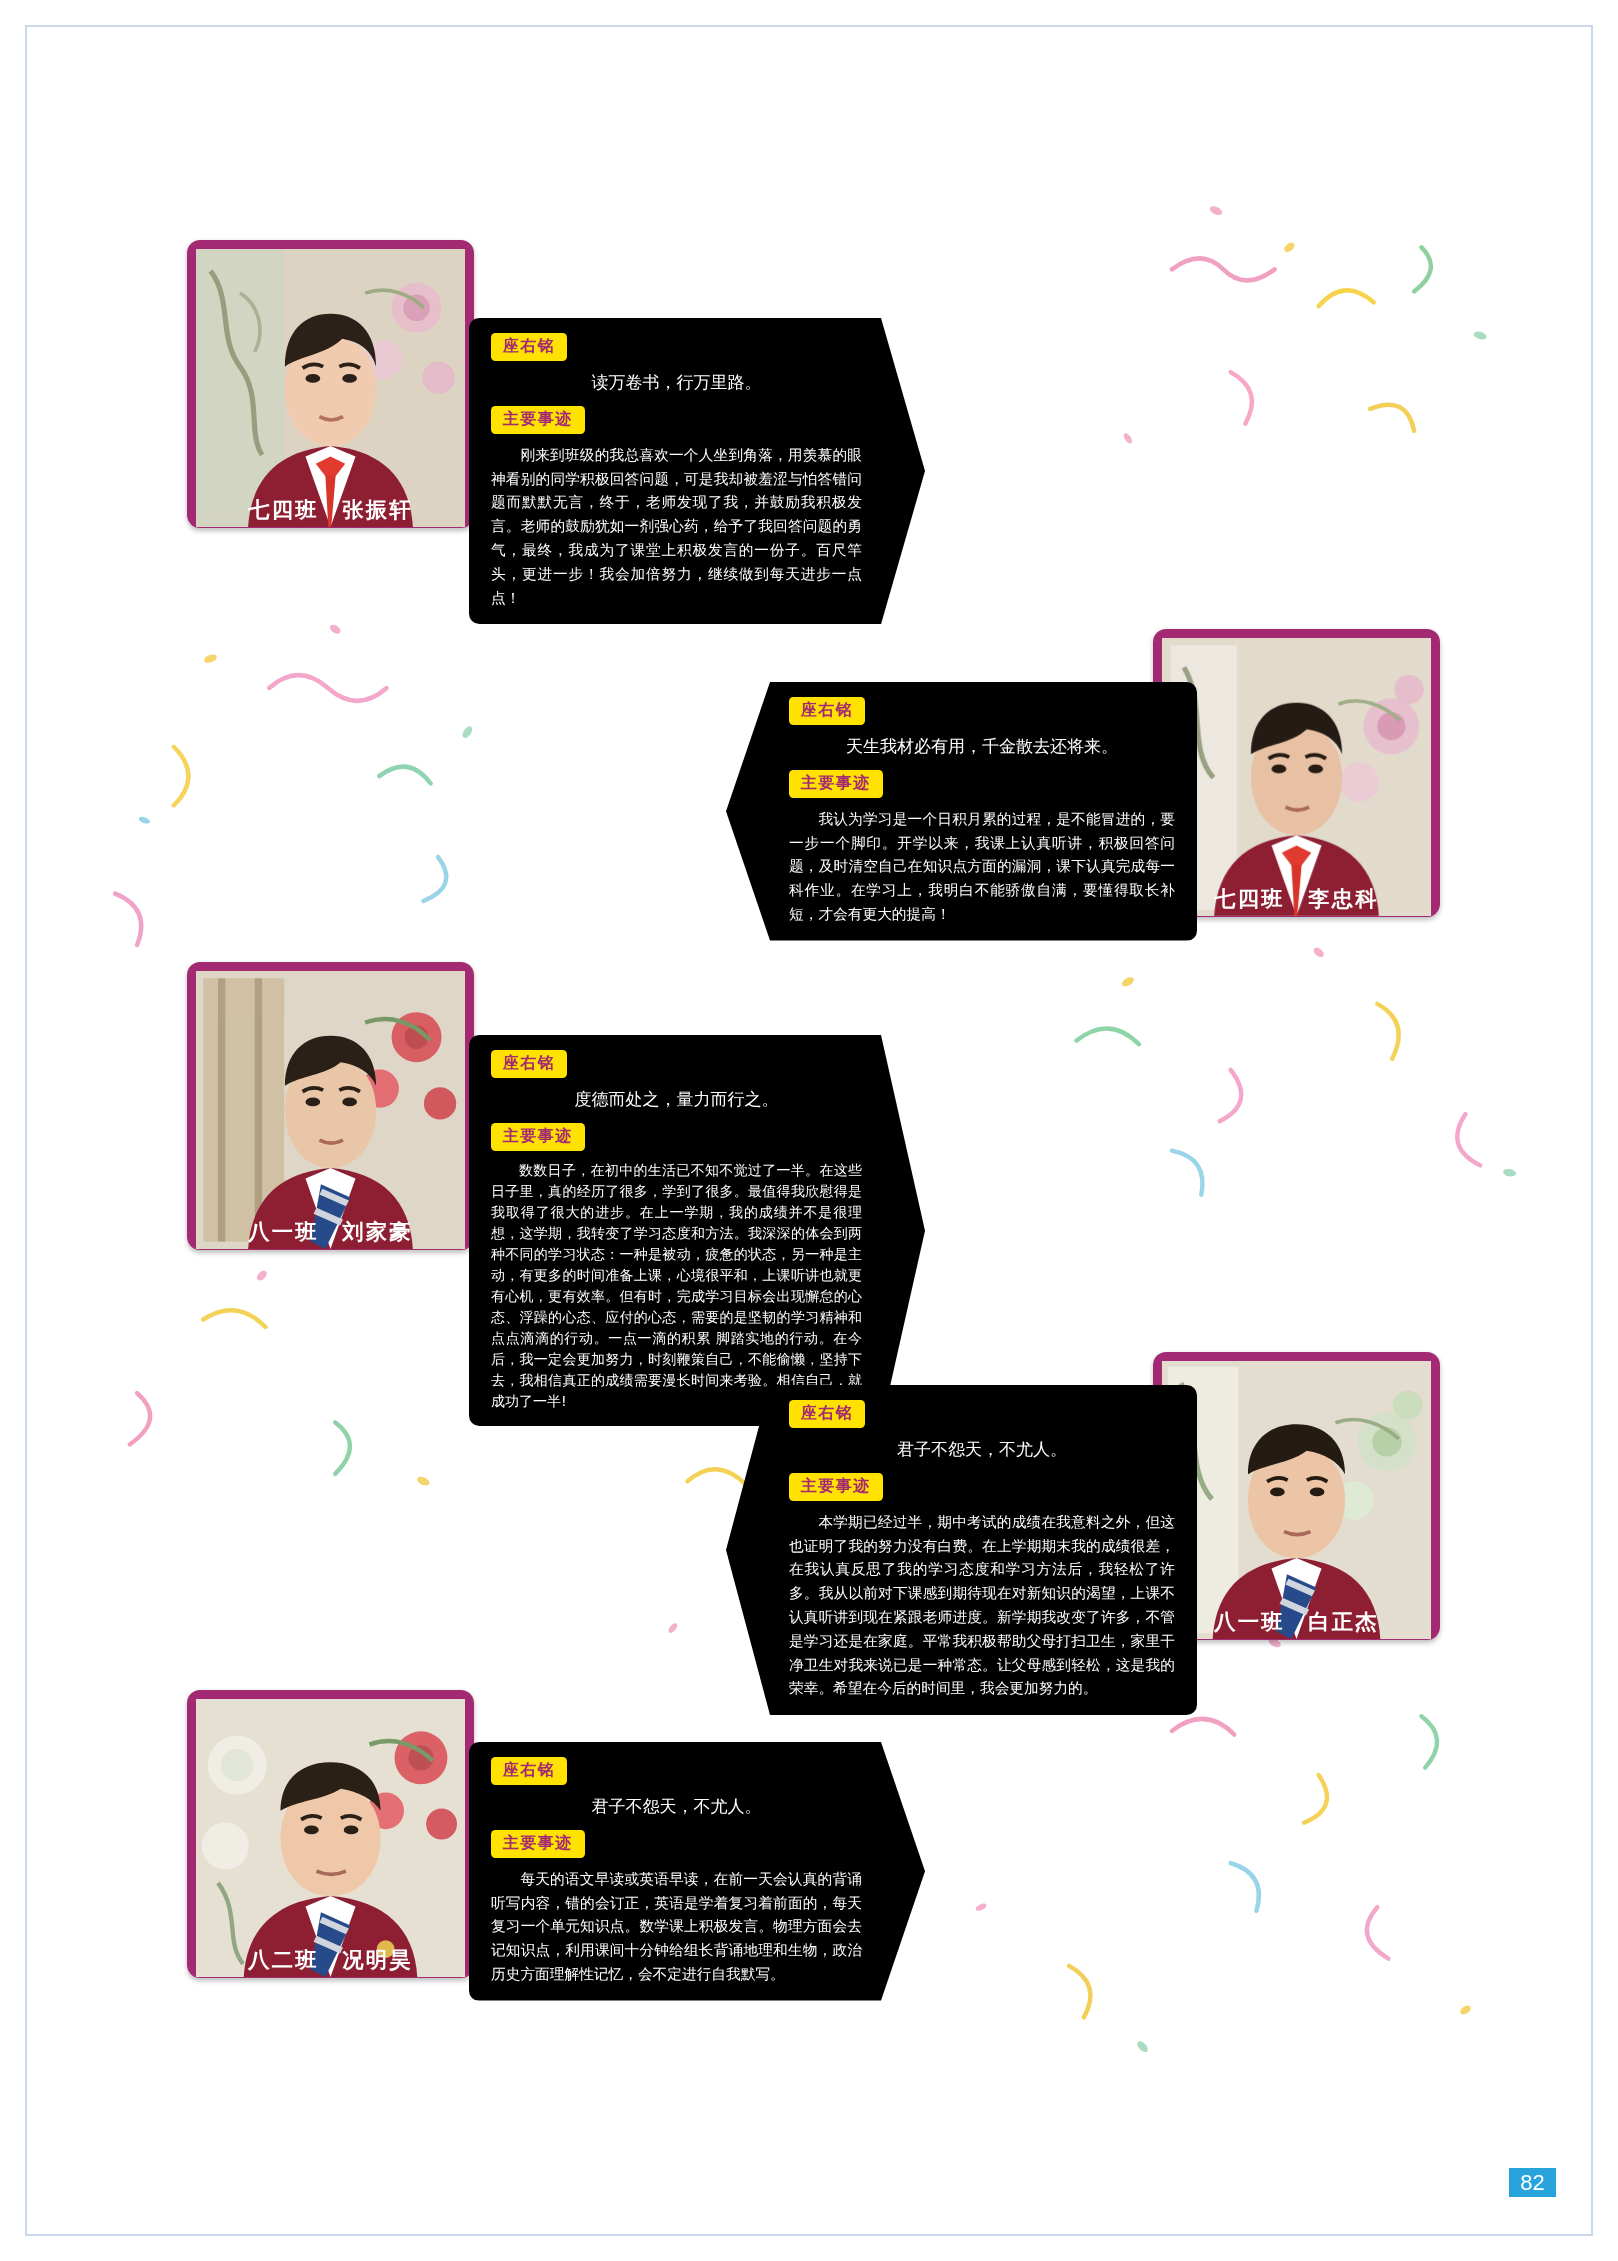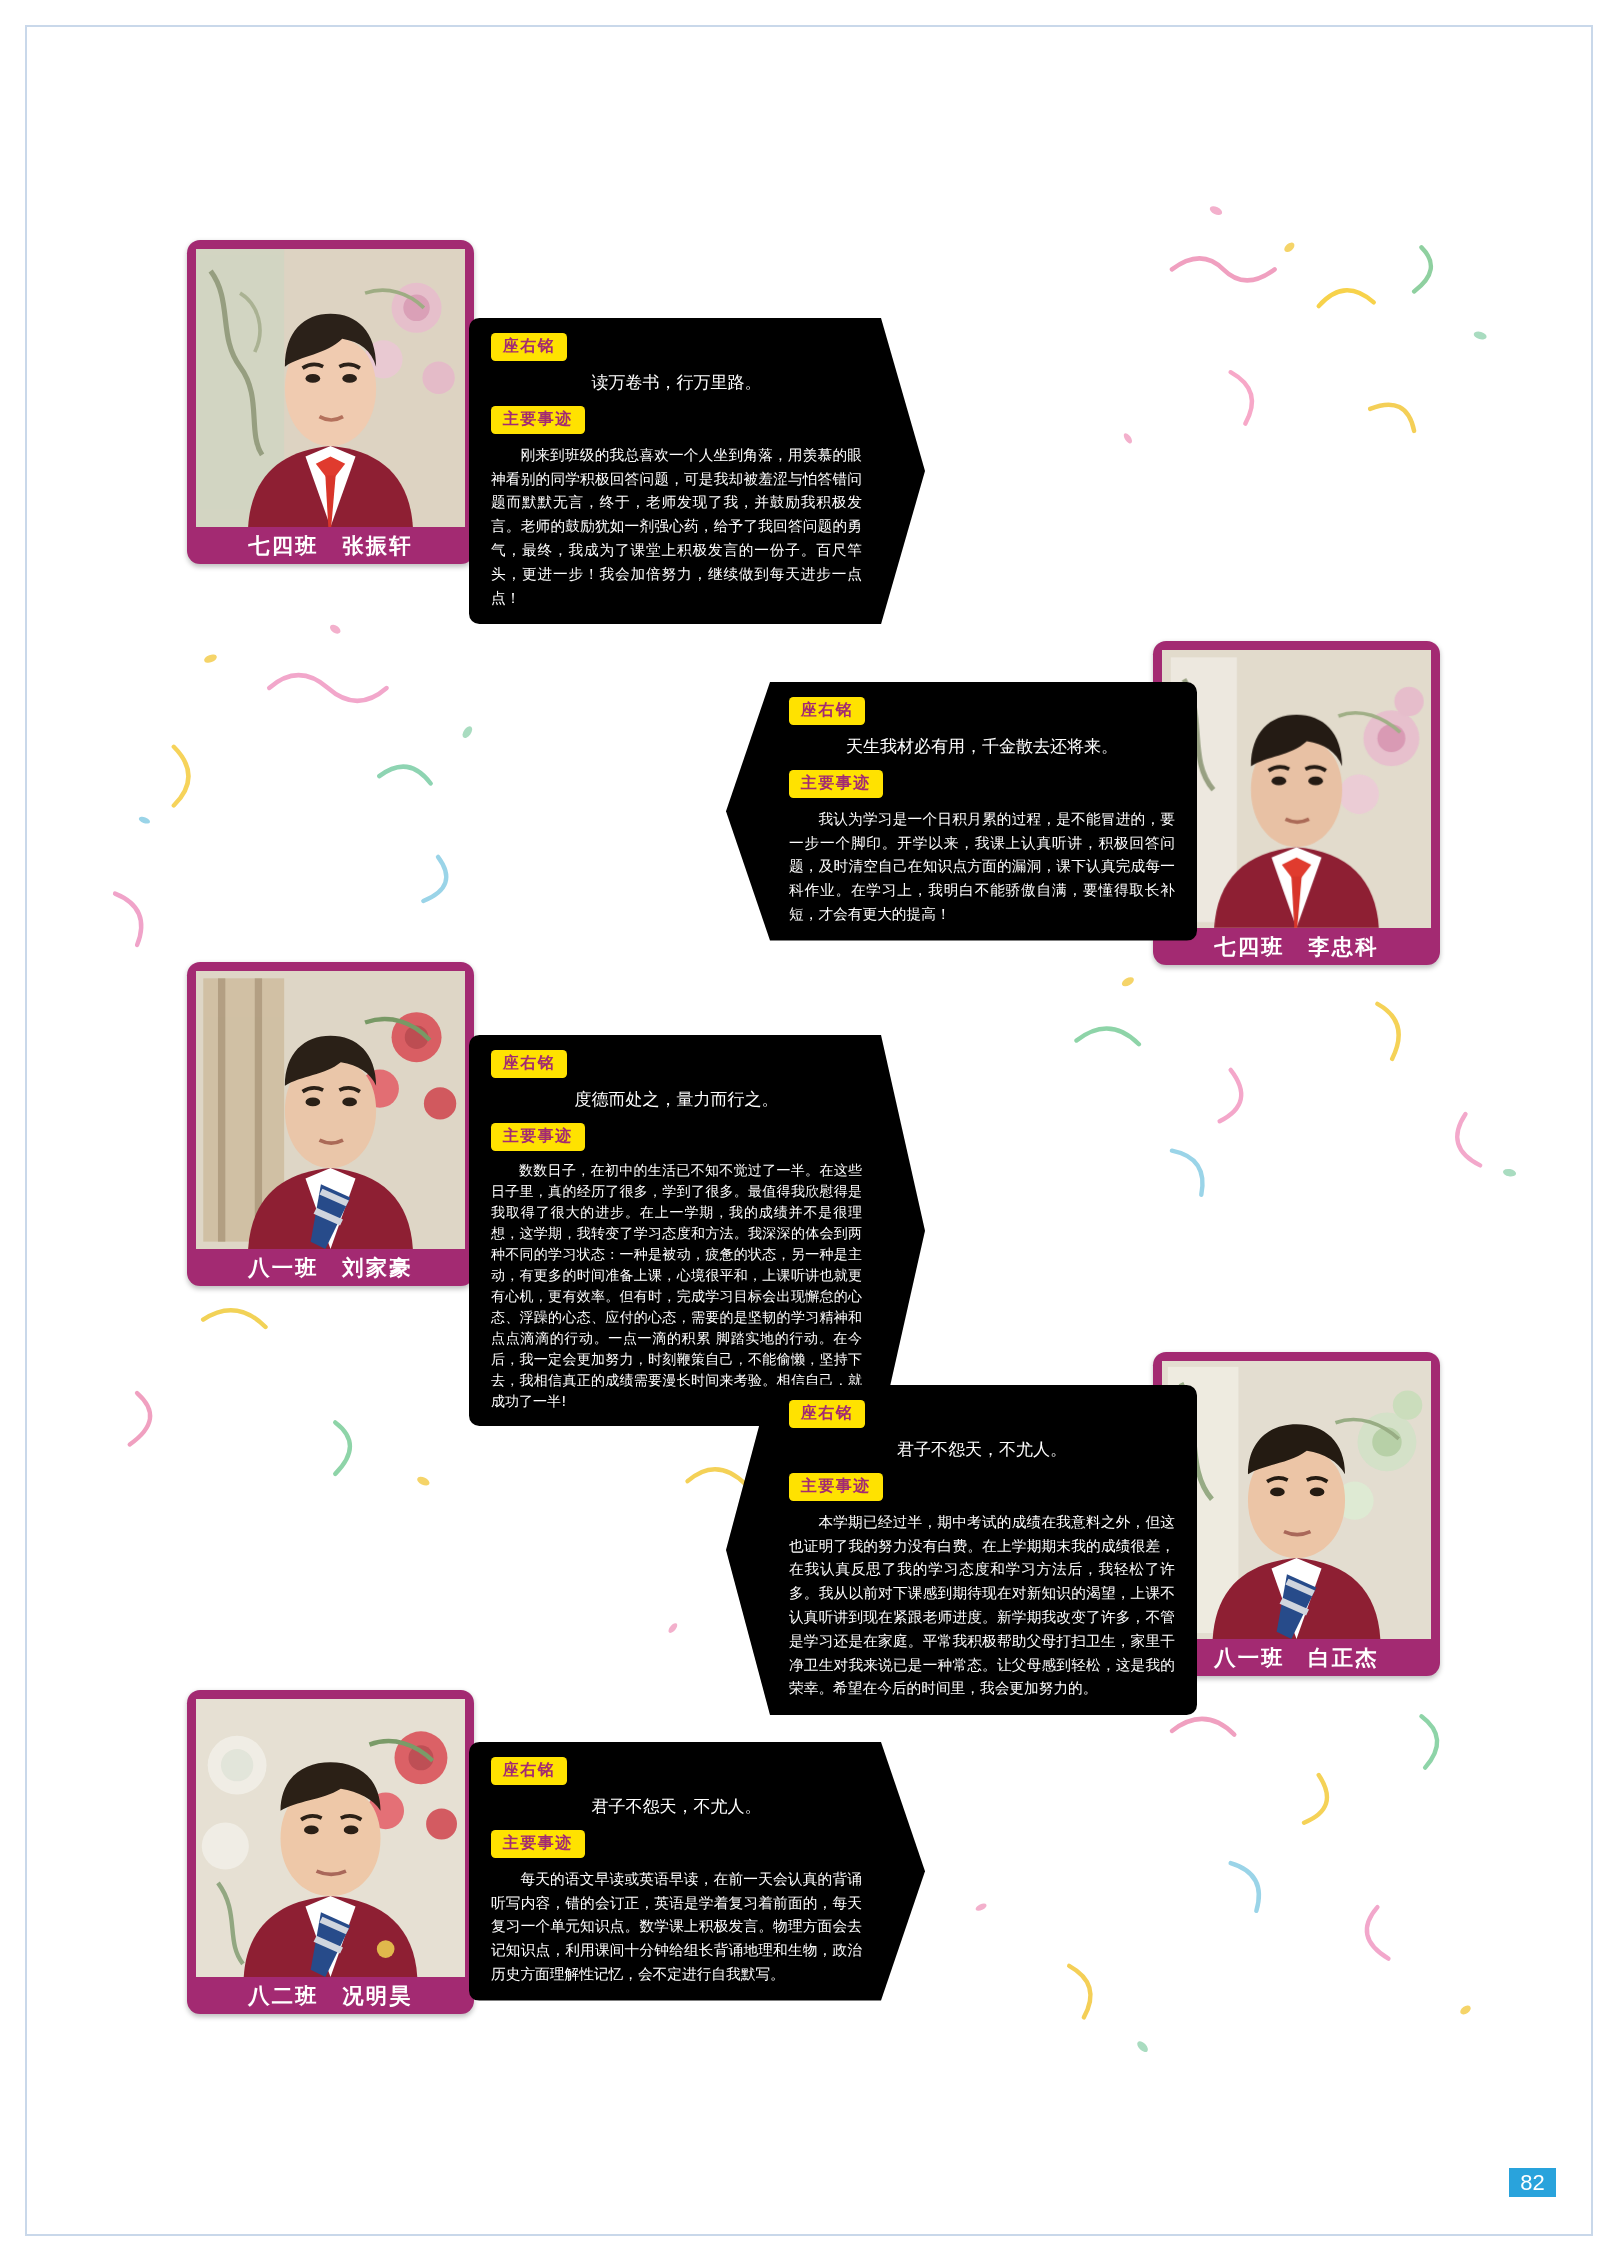--- a/index.html
+++ b/index.html
@@ -66,21 +66,21 @@
   .sq.a{left:29px;top:0px;width:19px;height:19px;}
   .sq.b{left:7.4px;top:22px;width:19px;height:19px;}
   .sq.c{left:32px;top:25px;width:16px;height:16px;opacity:.75;}
   .sq.d{left:54px;top:22px;width:19px;height:19px;}
 
   
   .card{position:absolute;}
 
   .photo-wrap{
     position:absolute;
-    width:287px;height:324px;
+    width:287px;height:288px;
     background:#a32a72;
     border-radius:13.2px;
     box-sizing:border-box;
     padding:8.8px 8.8px 0 8.8px;
     box-shadow:0 2.2px 5.2px rgba(0,0,0,.25);
     overflow:hidden;
   }
   .photo{
     position:absolute;
     left:8.8px;top:8.8px;
@@ -255,21 +255,21 @@
 
     <div class="panel right" style="left:442px;top:291px;width:456px;">
       <span class="tag">座右铭</span>
       <div class="motto">读万卷书，行万里路。</div>
       <span class="tag">主要事迹</span>
       <div class="deeds">刚来到班级的我总喜欢一个人坐到角落，用羡慕的眼神看别的同学积极回答问题，可是我却被羞涩与怕答错问题而默默无言，终于，老师发现了我，并鼓励我积极发言。老师的鼓励犹如一剂强心药，给予了我回答问题的勇气，最终，我成为了课堂上积极发言的一份子。百尺竿头，更进一步！我会加倍努力，继续做到每天进步一点点！</div>
     </div>
   </div>
 
   <div class="card">
-    <div class="photo-wrap" style="left:1126px;top:602px;margin-top:12px;">
+    <div class="photo-wrap" style="left:1126px;top:602px;">
       <div class="photo">
         <svg viewBox="0 0 366 378" preserveAspectRatio="xMidYMid slice">
           <rect width="366" height="378" fill="#e2dbcc"></rect>
           <g opacity=".75">
             <path d="M12 10h90v360H12z" fill="#ffffff" opacity=".5"></path>
             <path d="M30 40c30 50 5 110 40 150" stroke="#7f8d6a" stroke-width="7" fill="none"></path>
             <circle cx="312" cy="120" r="38" fill="#e8b7ce"></circle>
             <circle cx="312" cy="120" r="19" fill="#d684ad"></circle>
             <circle cx="268" cy="196" r="27" fill="#eec7d9"></circle>
             <circle cx="336" cy="70" r="20" fill="#e7b3cb"></circle>

